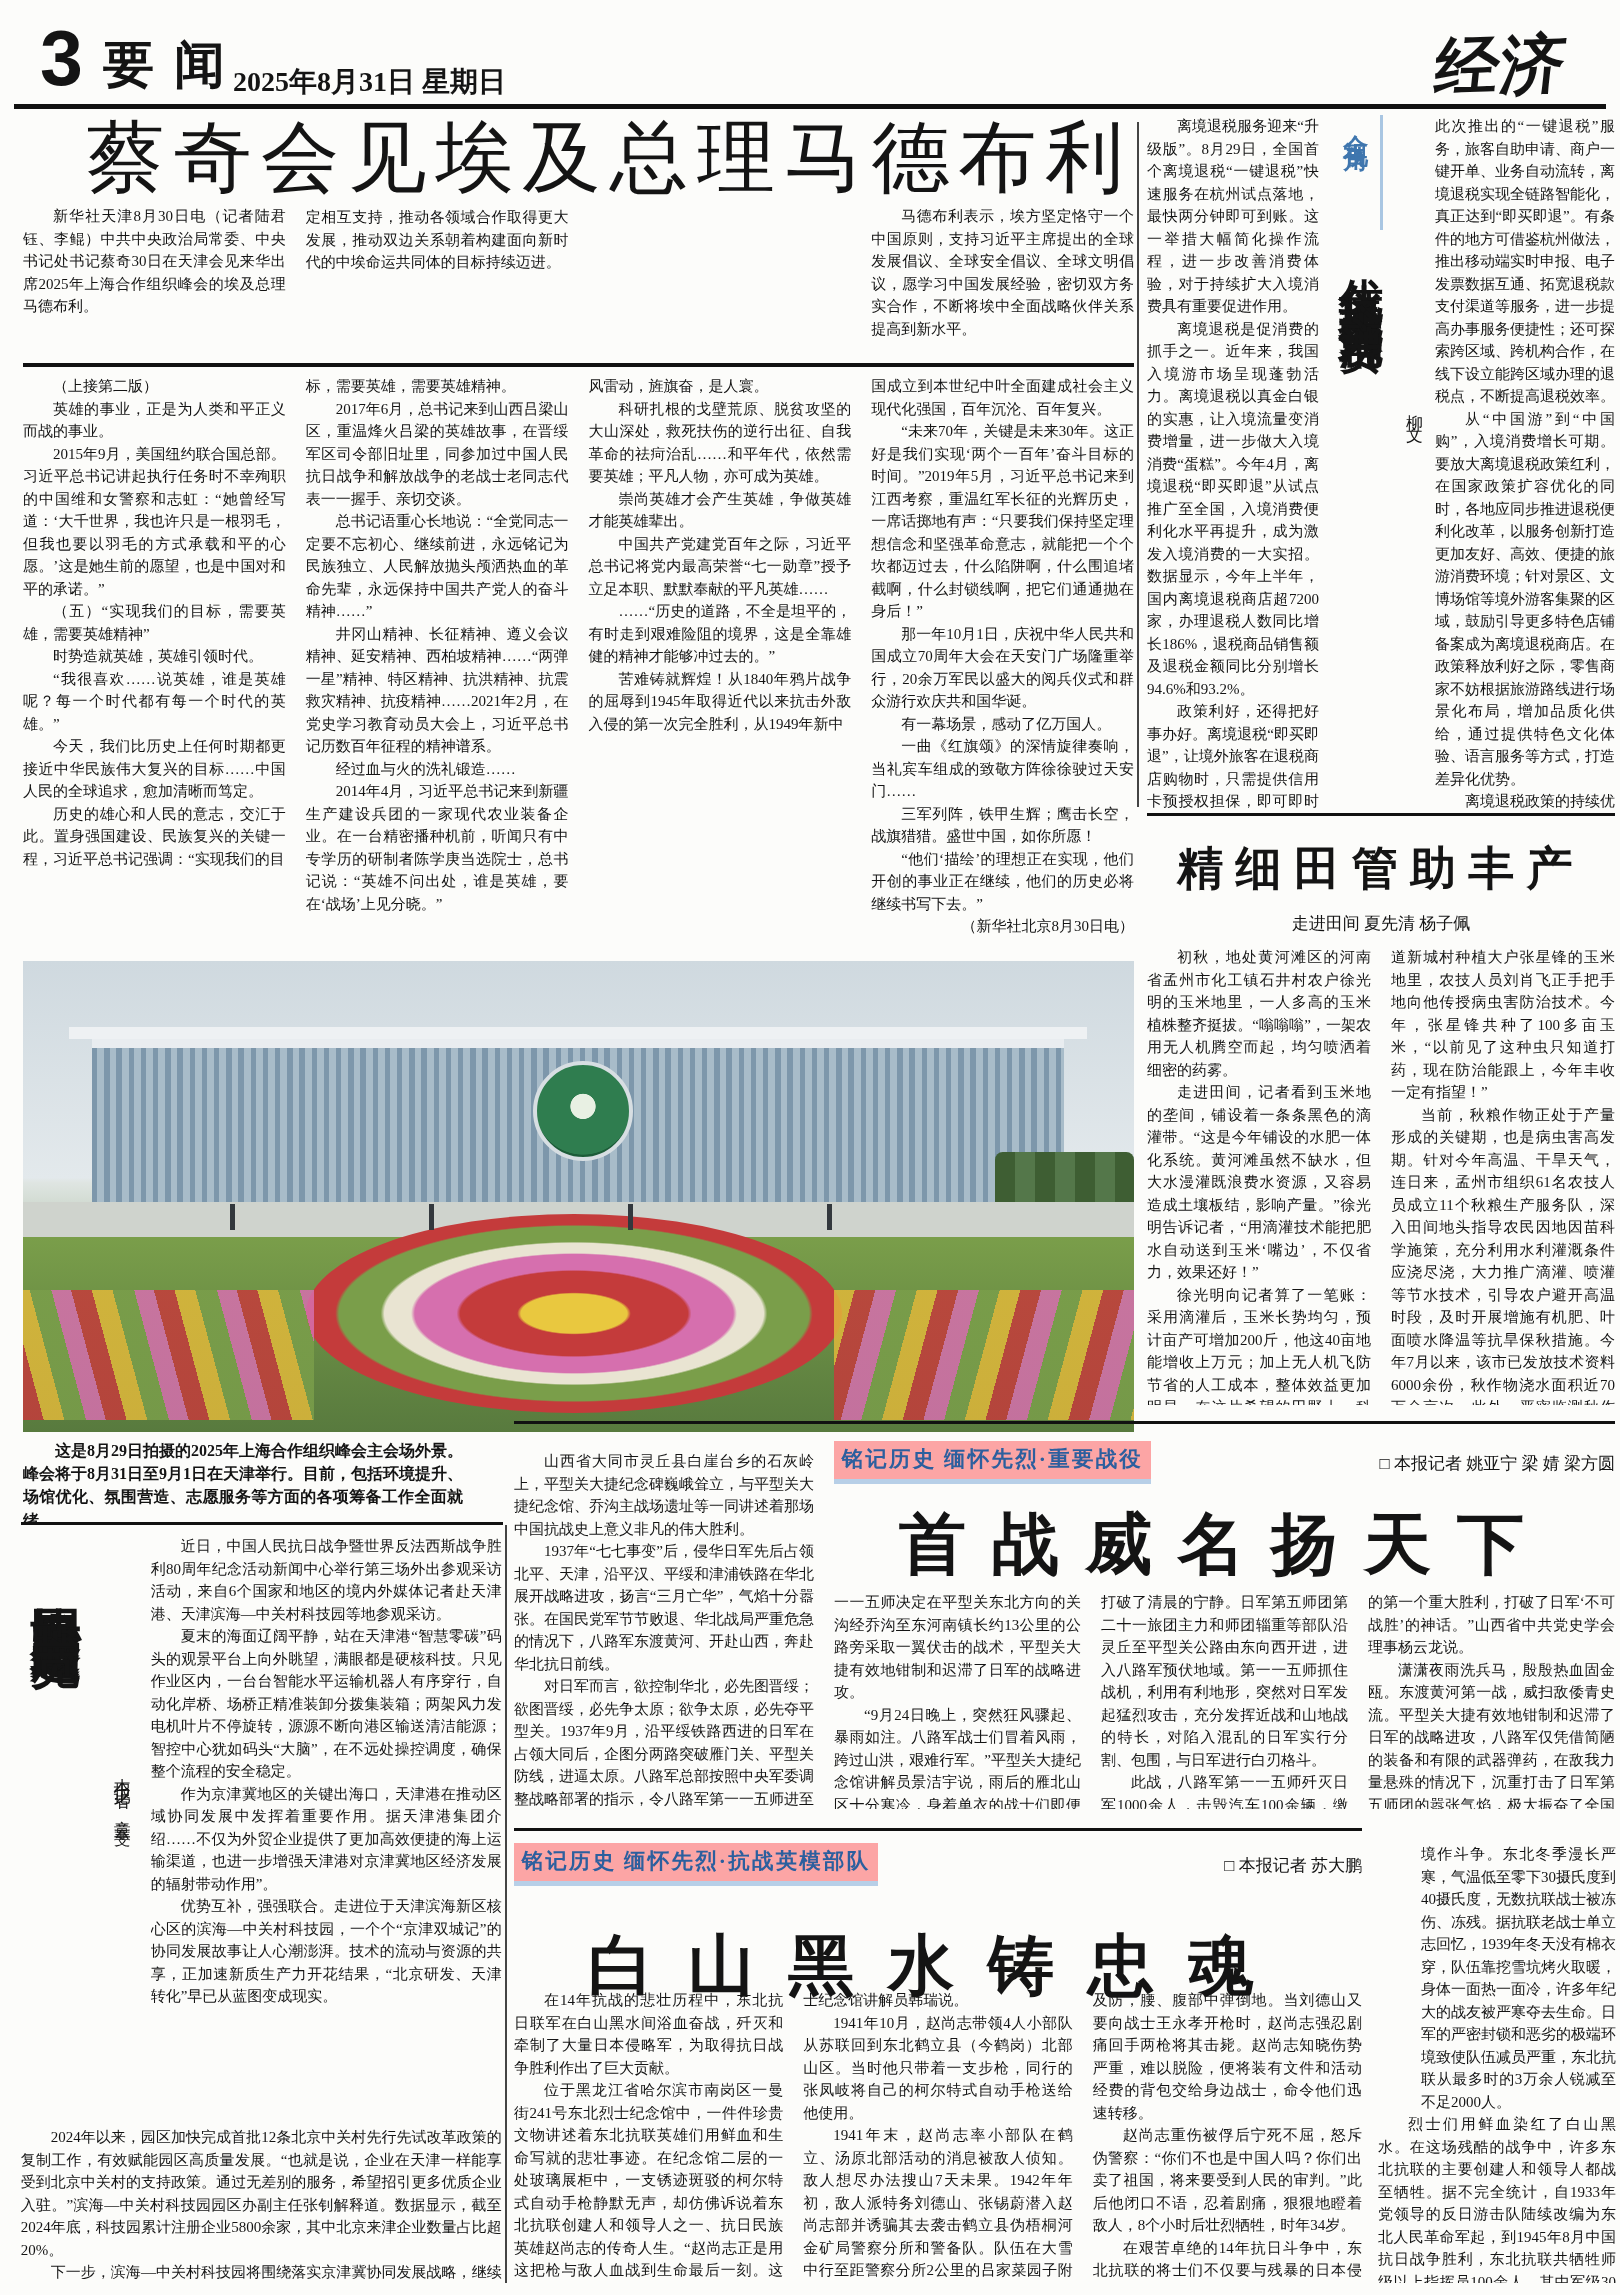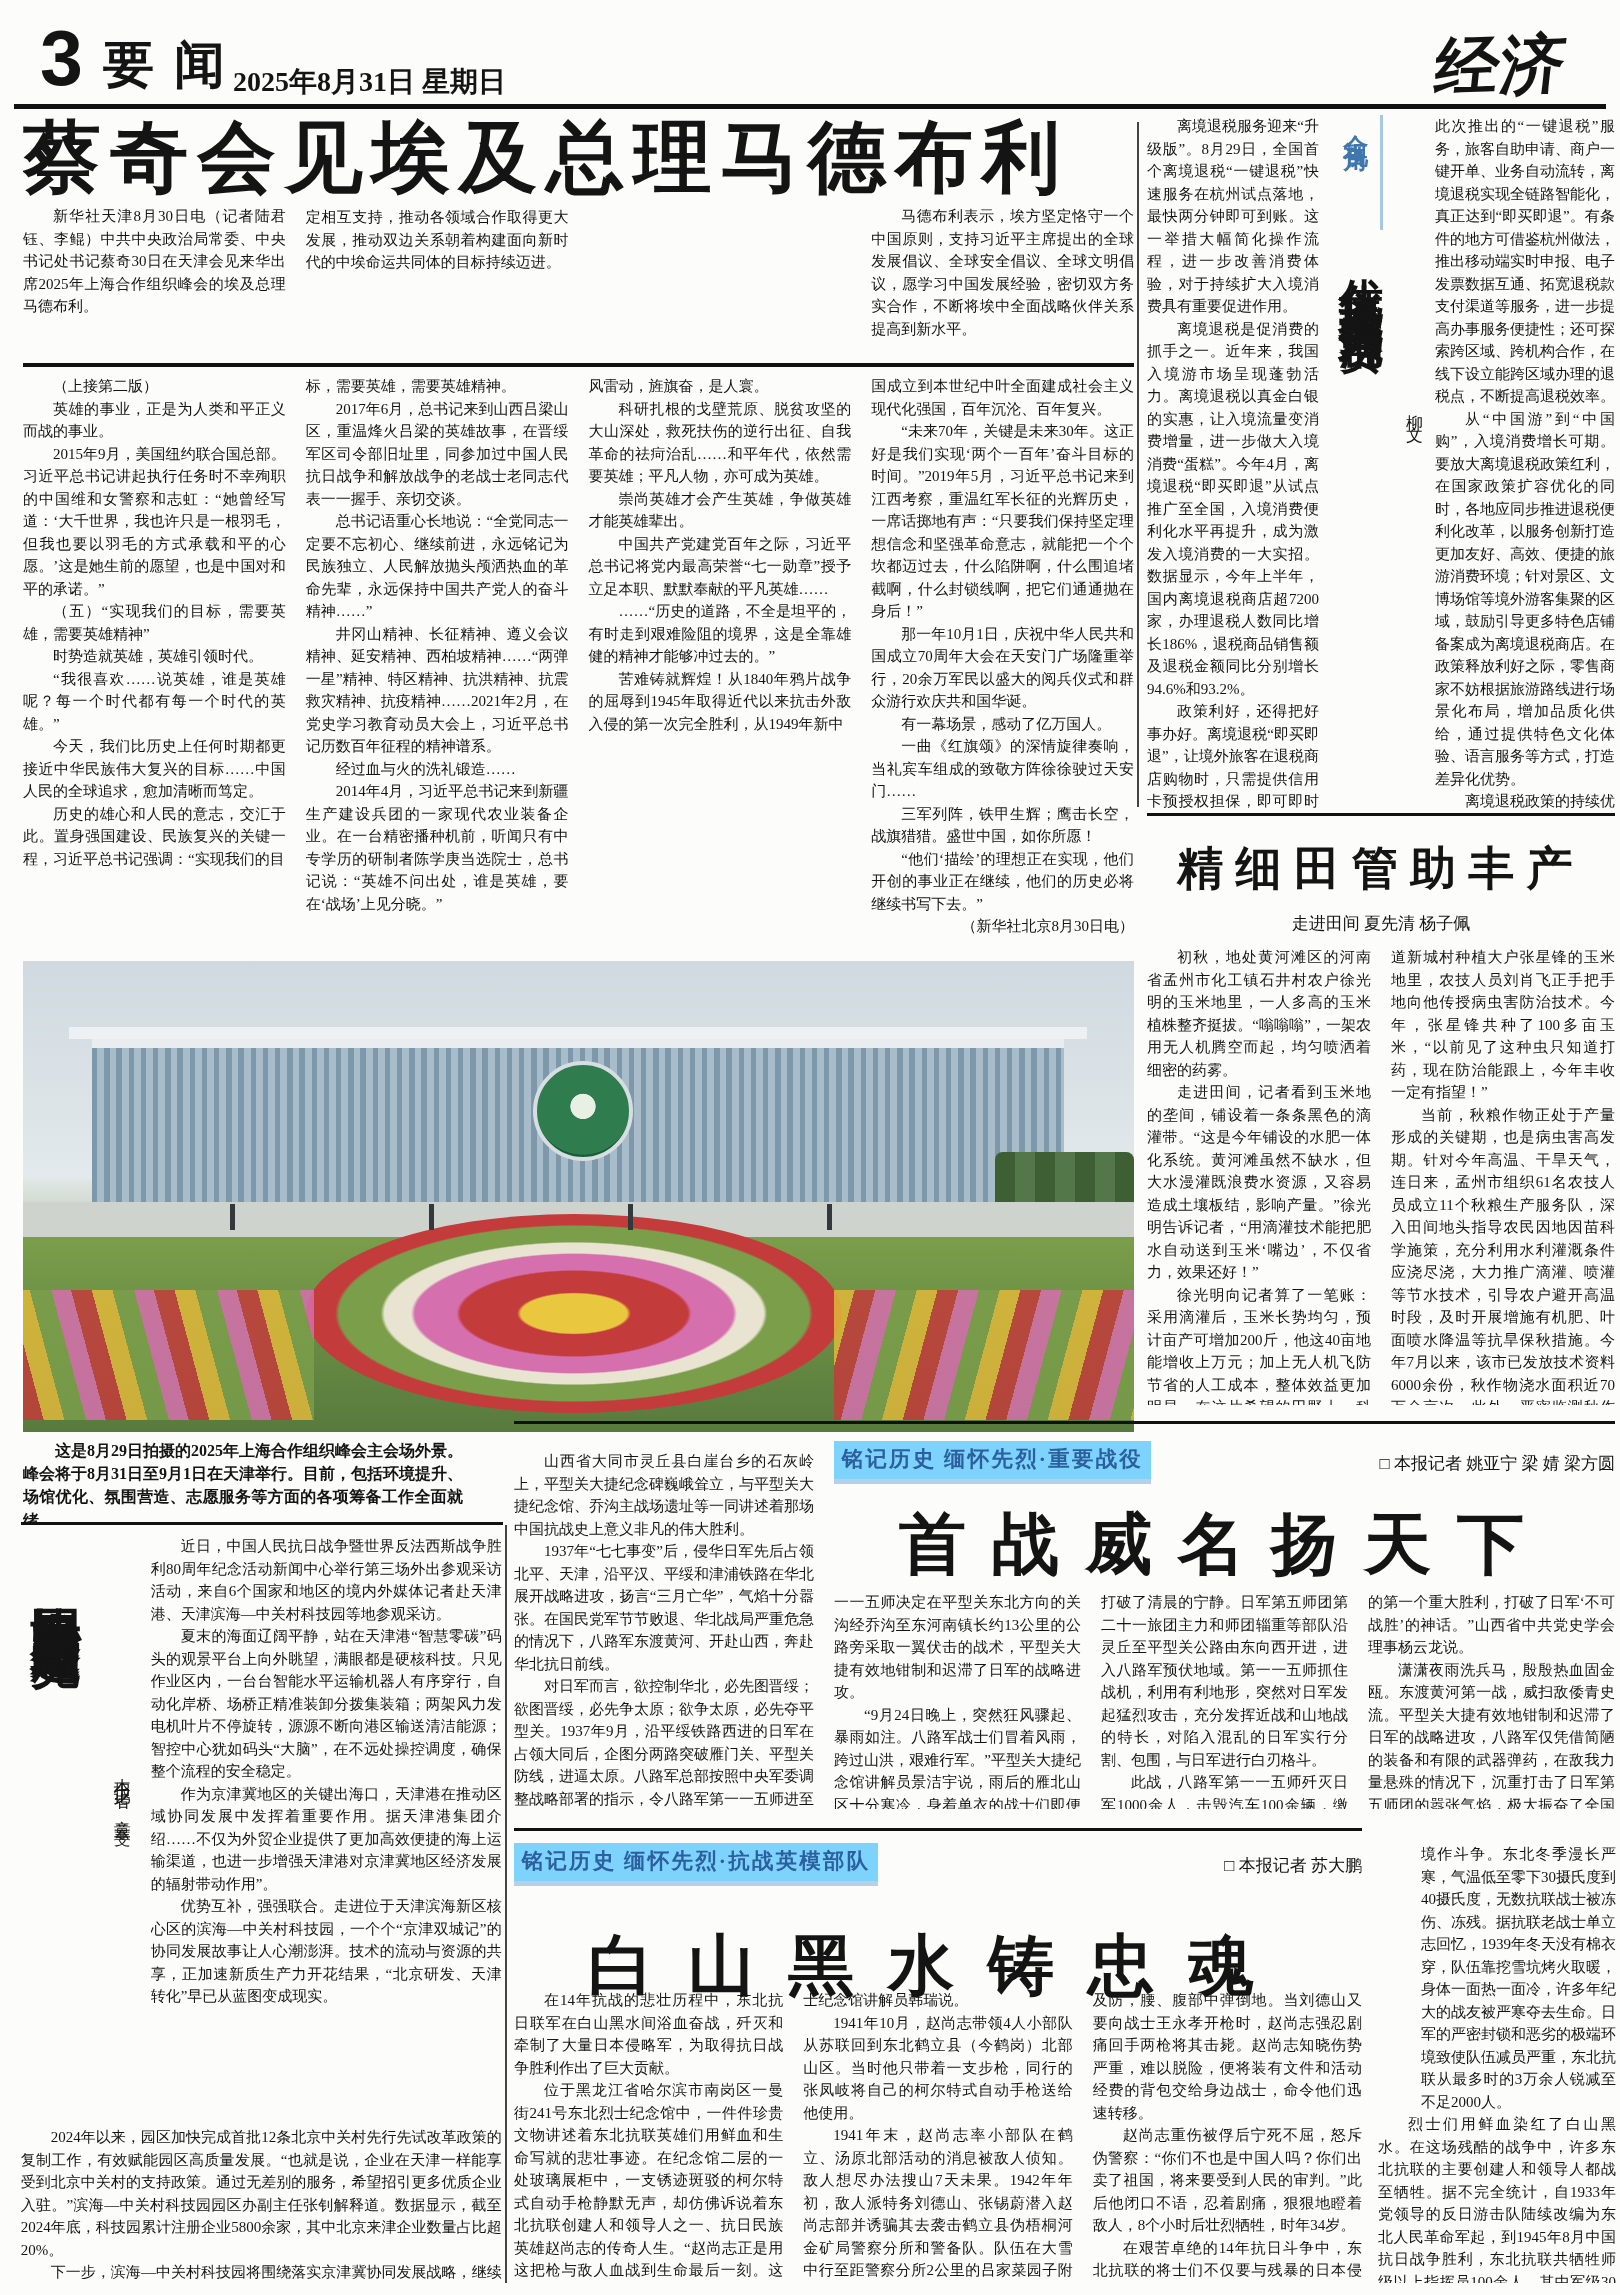--- a/index.html
+++ b/index.html
@@ -9,24 +9,24 @@
   p{margin:0;text-indent:2em;text-align:justify;}
   .body-text p{font-size:15px;line-height:1.5;}
   .rule{background:#111;}
   .thin-vrule{background:#444;width:1.5px;}
   
   .pageno{font-size:77px;font-weight:bold;font-family:"Liberation Sans",sans-serif;}
   .section{font-size:51px;font-weight:bold;letter-spacing:20px;}
   .date{font-size:28px;font-weight:bold;}
   .masthead{font-size:64px;font-weight:bold;transform:skewX(-8deg) rotate(-2deg);letter-spacing:1.5px;}
   
-  .main-headline{font-size:78px;font-weight:700;letter-spacing:9.2px;text-align:left;white-space:nowrap;}
+  .main-headline{font-size:78px;font-weight:400;letter-spacing:9.2px;text-align:right;white-space:nowrap;}
   .big-title{font-weight:900;text-align:center;white-space:nowrap;}
   .banner{color:#2c5f9e;font-weight:bold;font-size:21.4px;letter-spacing:2.3px;
-          border-bottom:5.4px solid #b7cfe7;padding:3.1px 7.7px 6.1px 7.7px;background:#7dd3fc;display:inline-block;}
+          border-bottom:5.4px solid #b7cfe7;padding:3.1px 7.7px 6.1px 7.7px;background:#fca5a5;display:inline-block;}
   .byline{font-size:17px;}
   .colrow{display:flex;}
   .colrow > div{flex:1;}
   .gut{flex:0 0 20px !important;}
   .bold-sub{font-weight:normal;}
   
   .vert{writing-mode:vertical-rl;text-orientation:upright;}
   .v-headline{font-weight:900;}
   .jsj{color:#3f76ae;font-weight:bold;font-size:25px;letter-spacing:6.1px;
        border-right:3.1px solid #a9c6e2;padding-right:7.7px;}

